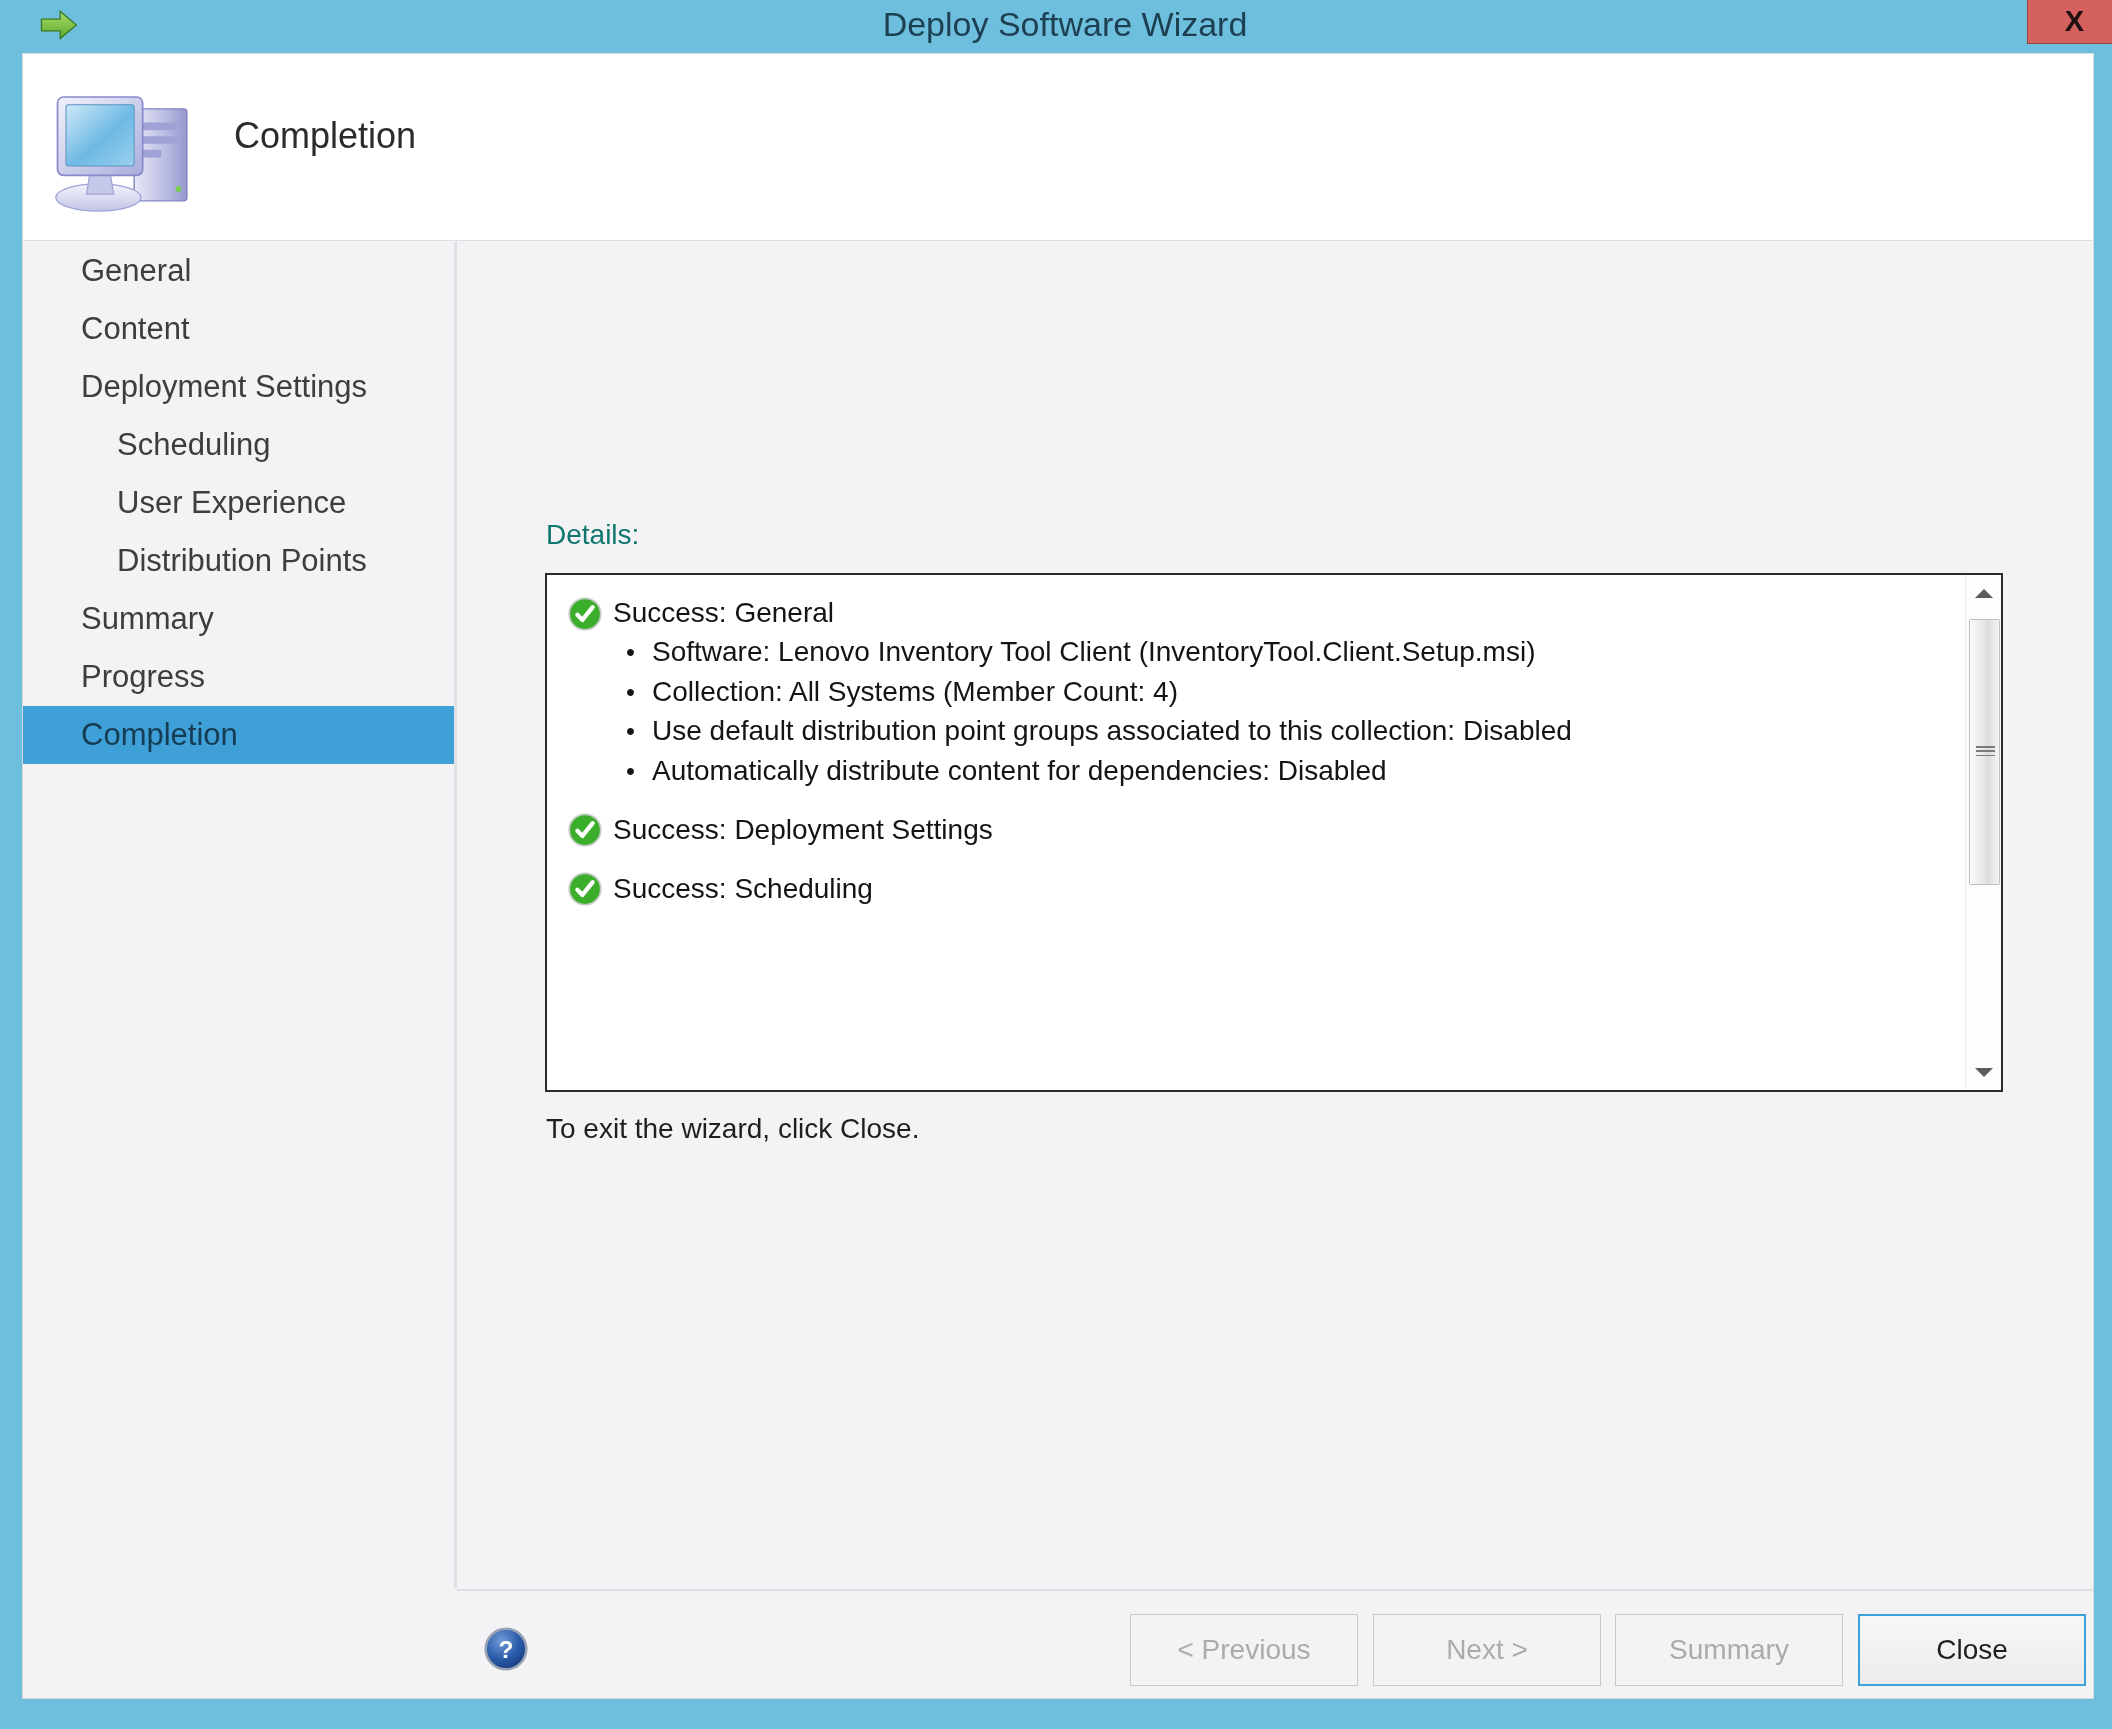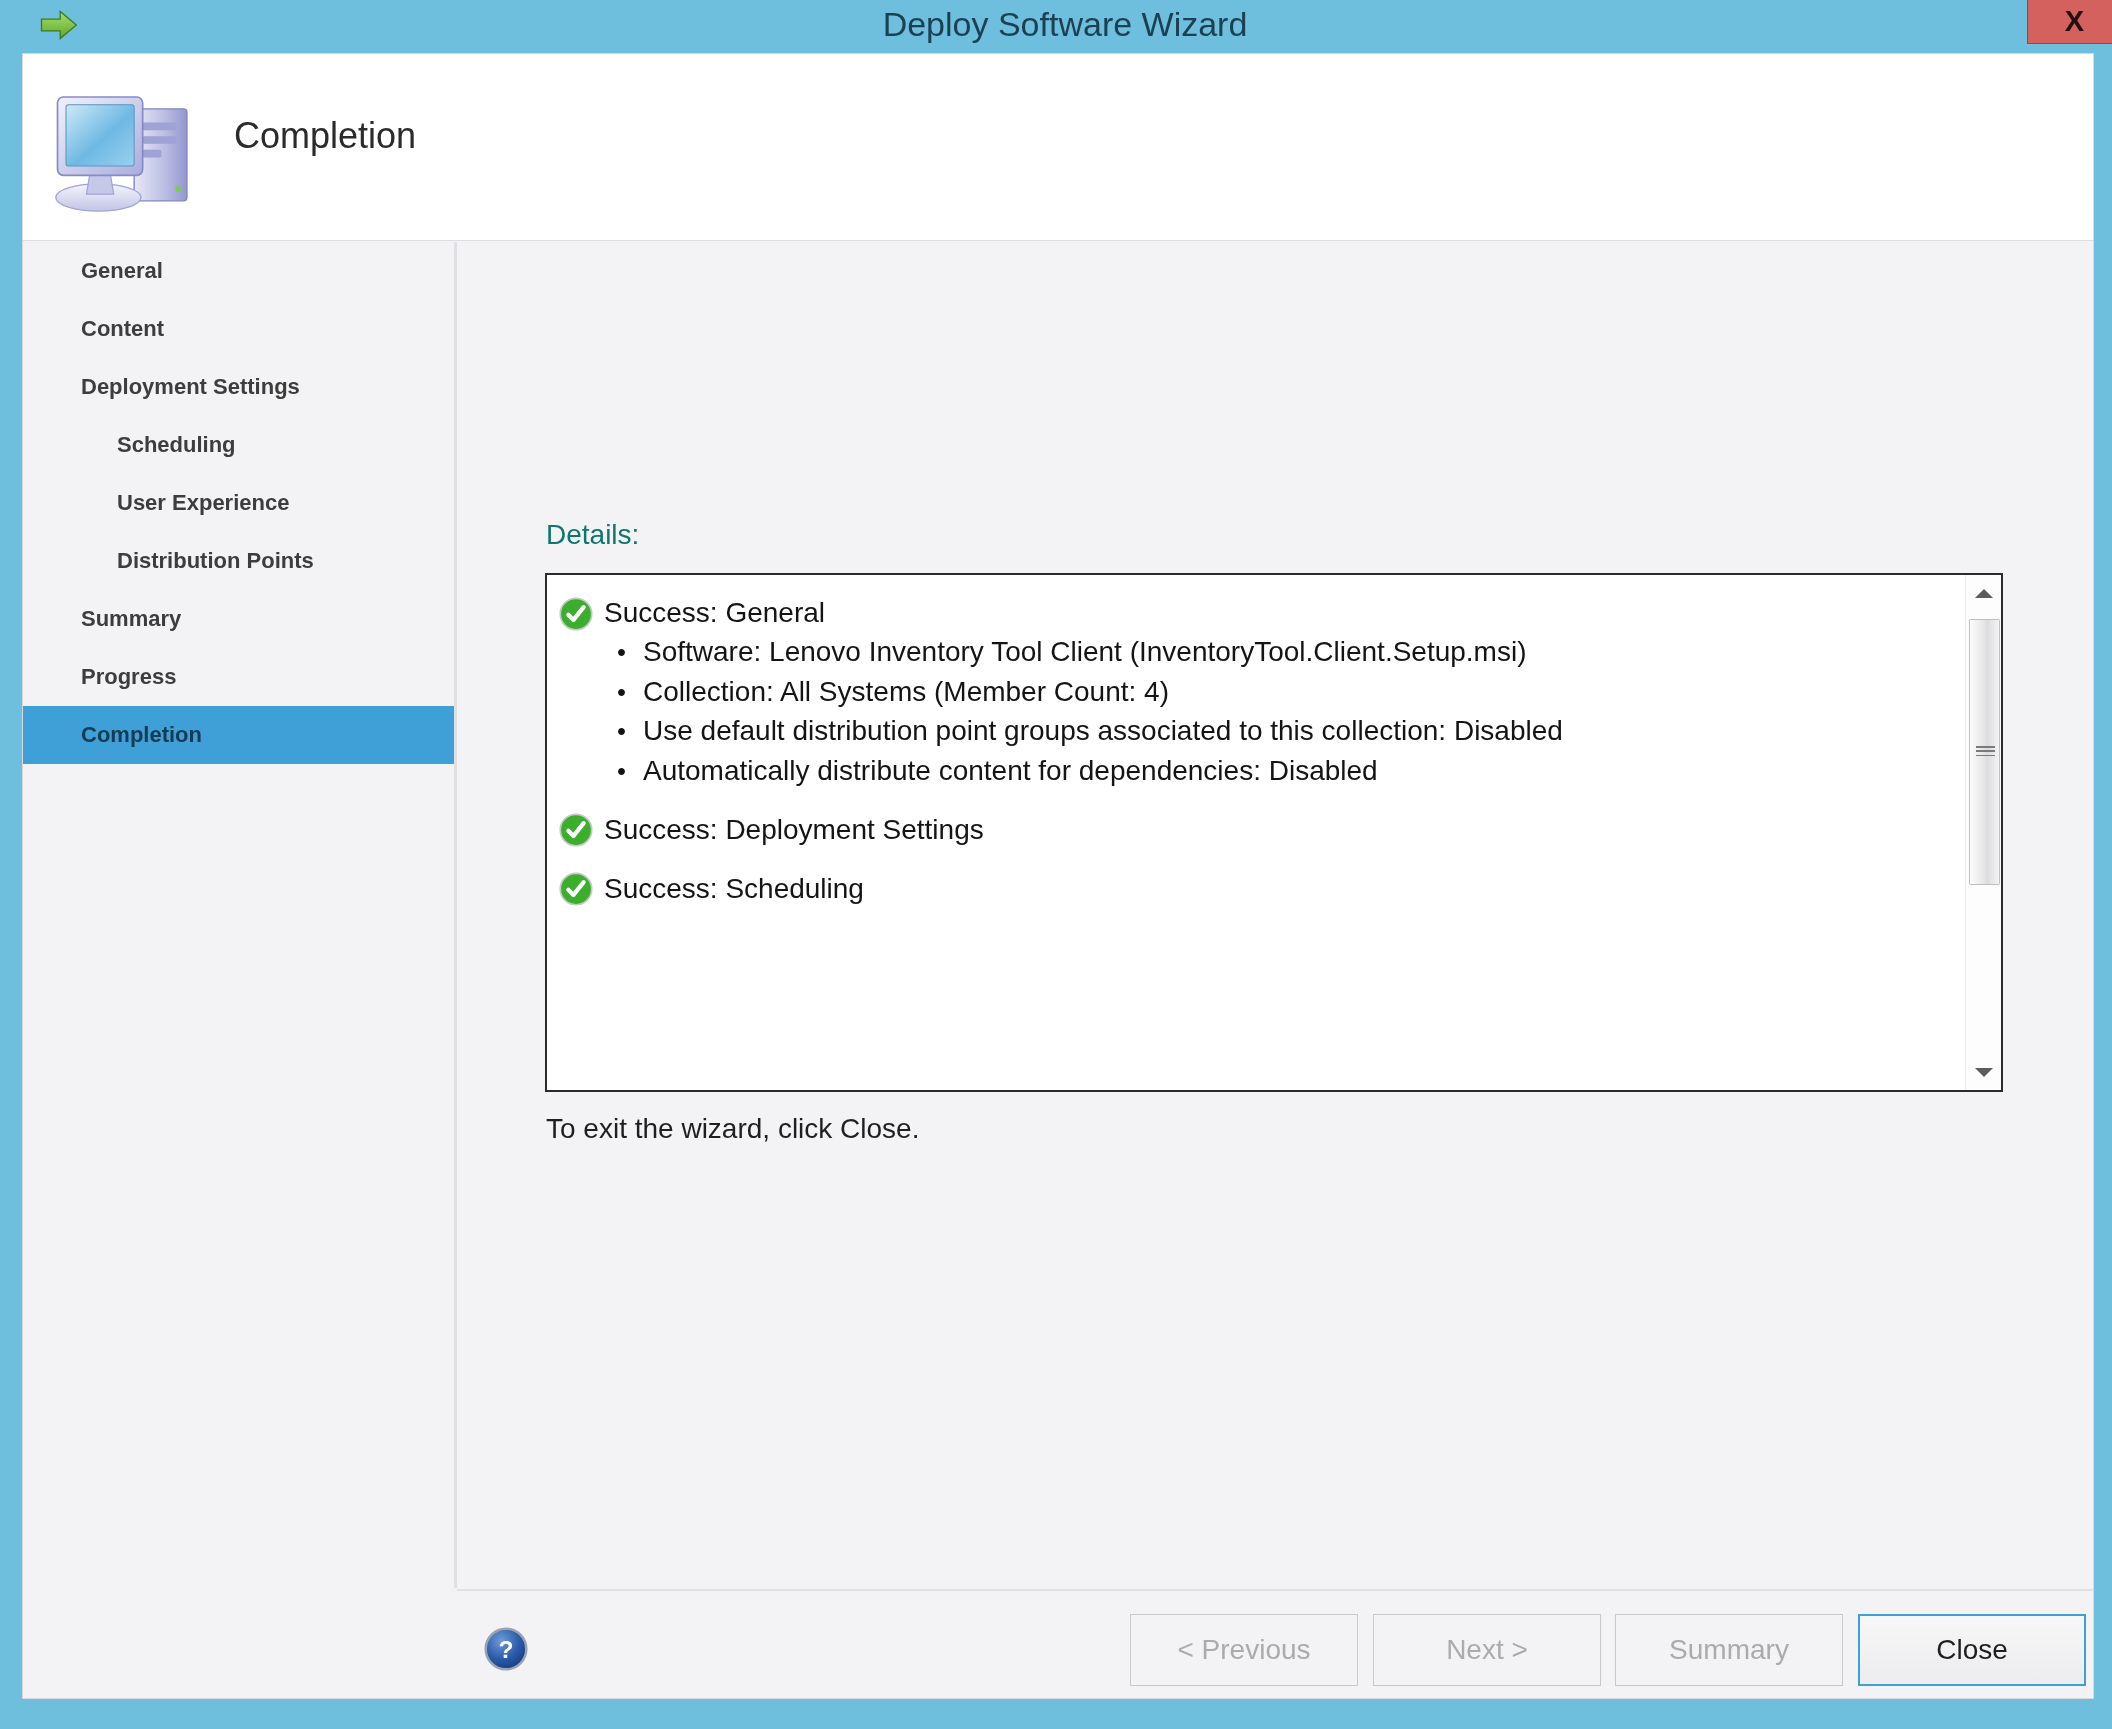--- a/index.html
+++ b/index.html
@@ -112,26 +112,25 @@
     position: absolute;
     left: 0; top: 188px;
     width: 432px; height: 1346px;
     background: #F3F3F5;
     border-right: 0.9px solid #E2E2E6;
   }
   .side-item {
     position: relative;
     height: 58px;
     line-height: 58px;
-    font-size: 22px;
+    font-size: 31px;
     color: #3d3d3d;
     padding-left: 58px;
     white-space: nowrap;
     cursor: pointer;
-    font-weight: bold;
   }
   .side-item.sub { padding-left: 94px; }
   .side-item.selected {
     background: #3FA0D8;
     color: #153c52;
   }
 
   
   .vdivider {
     position: absolute;
@@ -175,21 +174,21 @@
     left: 88px; top: 331px;
     width: 1458px; height: 519px;
     background: #FFFFFF;
     border: 2.6px solid #2b2b2b;
     overflow: hidden;
   }
   .details-inner {
     position: absolute;
     left: 0; top: 0;
     width: 1414px; height: 100%;
-    padding: 19px 0 0 12px;
+    padding: 19px 0 0 21px;
   }
 
   .grp { margin-bottom: 22px; }
   .grp-head {
     display: flex;
     align-items: flex-start;
     margin-bottom: 1.7px;
   }
   .grp-icon { width: 34px; height: 34px; flex: 0 0 auto; margin-top: 2.6px; }
   .grp-title {

